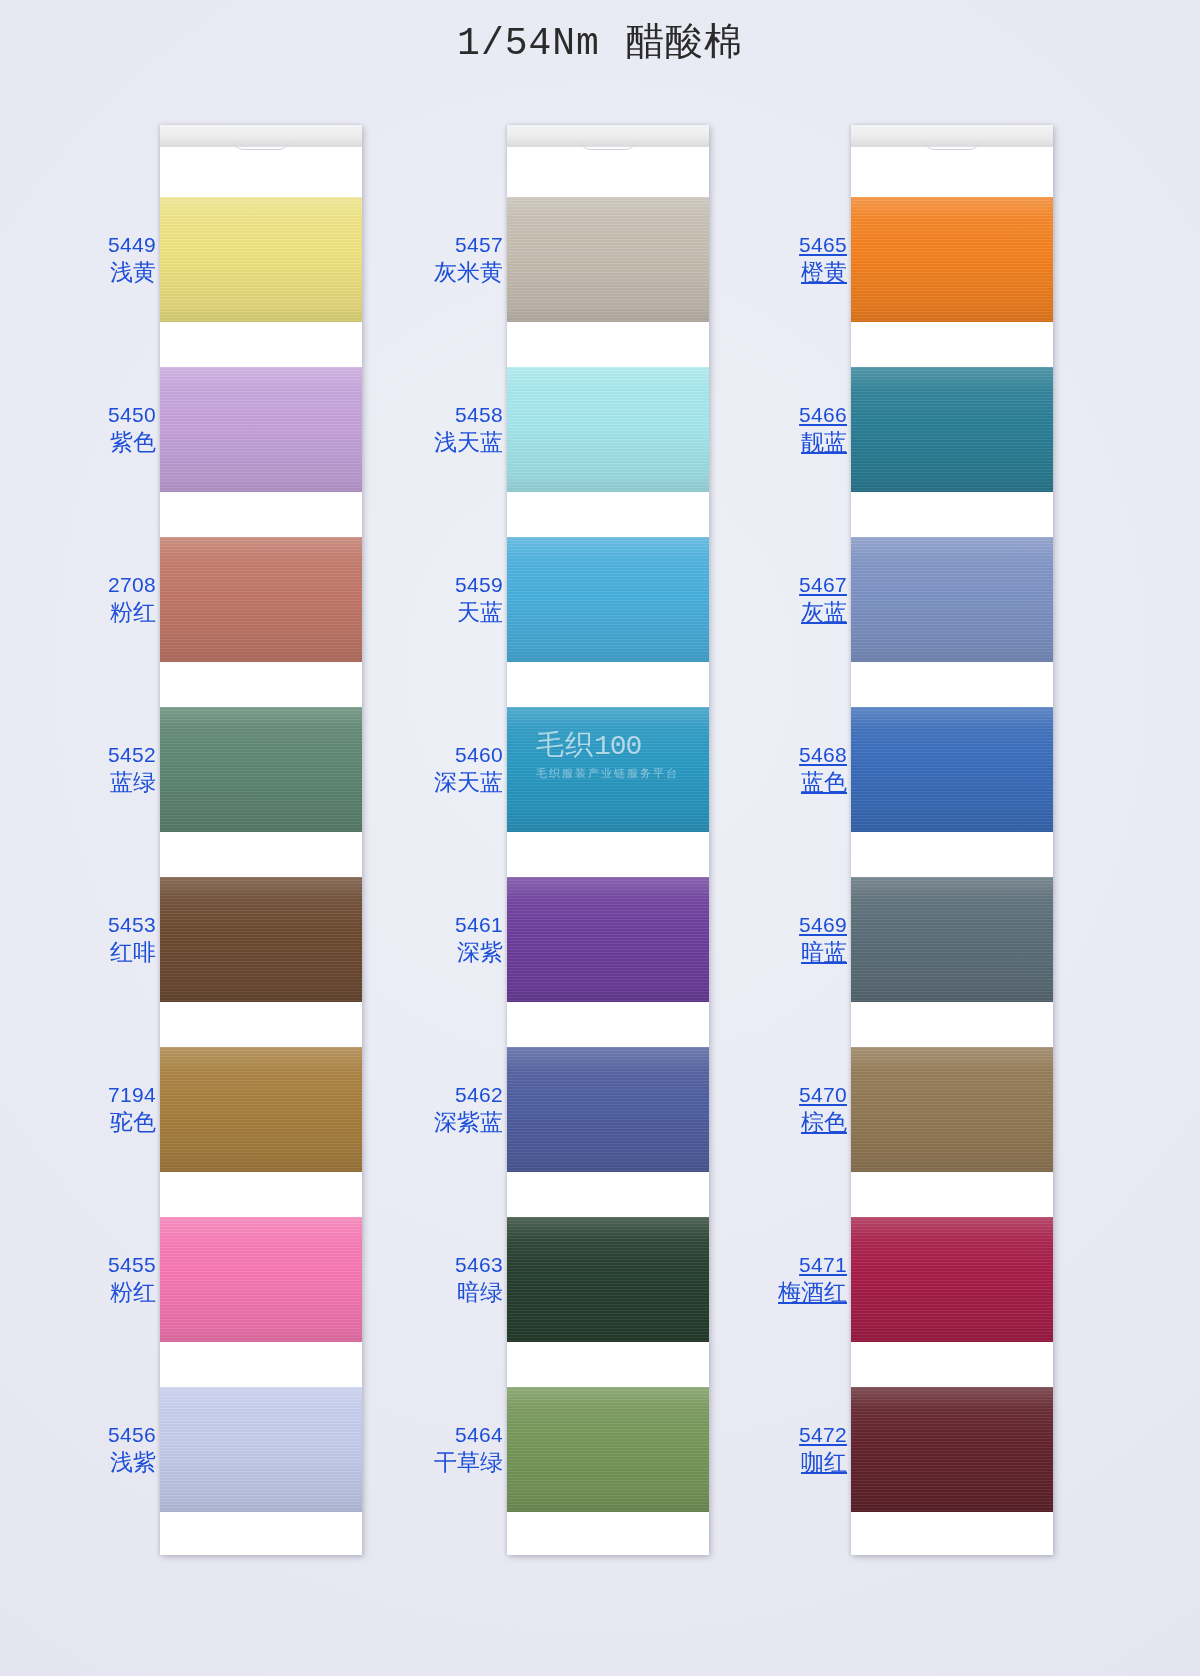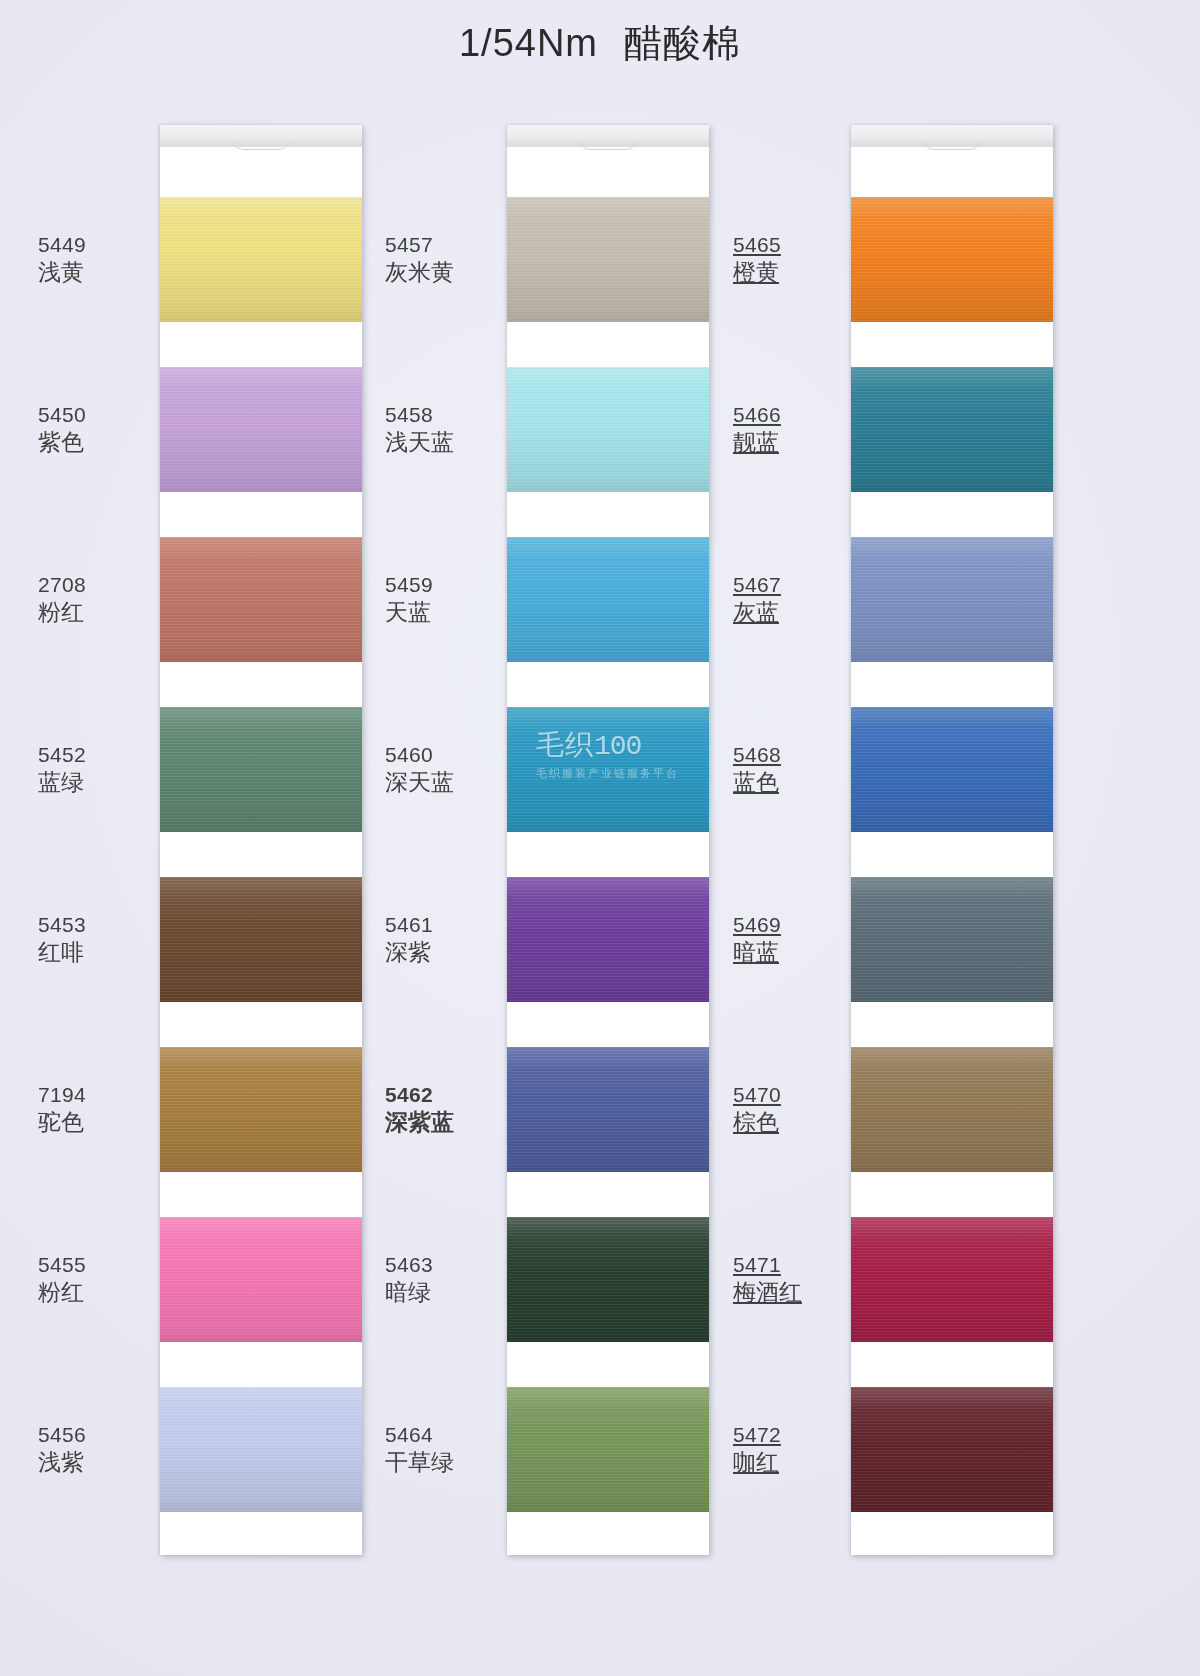--- a/index.html
+++ b/index.html
@@ -20,20 +20,21 @@
   .sheet { position: relative; z-index: 1; width: 1200px; height: 1676px; }
 
   
   .header { text-align: center; padding-top: 22px; }
   .title {
     font-size: 38px;
     letter-spacing: 1px;
     color: #2b2b2b;
     font-weight: 400;
     line-height: 1.15;
+    font-family: Liberation Mono, monospace;
   }
   .title .sp { display: inline-block; width: 26px; }
   .subtitle {
     margin-top: 6px;
     font-size: 27px;
     color: #2b2b2b;
     font-weight: 400;
   }
   .subtitle .cn { font-size: 21px; }
   .subtitle .gap { display: inline-block; width: 18px; }
@@ -112,22 +113,22 @@
       rgba(0,0,0,0.00) 45%,
       rgba(0,0,0,0.07) 88%,
       rgba(0,0,0,0.12) 100%);
   }
 
   
   .label {
     position: absolute;
     width: 118px;
     left: 0;
-    text-align: left;
-    color: #404040;
+    text-align: right;
+    color: #1d4ed8;
     line-height: 1.28;
   }
   .col-2 .label { width: 114px; text-decoration: underline; }
   .label .code { font-size: 21px; letter-spacing: 0.3px; }
   .label .name { font-size: 23px; }
 
   
   .watermark {
     position: absolute;
     left: 536px;
@@ -257,21 +258,21 @@
           <div class="name">天蓝</div>
         </div>
         <div class="label" style="top: 616.5px;">
           <div class="code">5460</div>
           <div class="name">深天蓝</div>
         </div>
         <div class="label" style="top: 786.5px;">
           <div class="code">5461</div>
           <div class="name">深紫</div>
         </div>
-        <div class="label" style="top: 956.5px; font-weight: bold;">
+        <div class="label" style="top: 956.5px;">
           <div class="code">5462</div>
           <div class="name">深紫蓝</div>
         </div>
         <div class="label" style="top: 1126.5px;">
           <div class="code">5463</div>
           <div class="name">暗绿</div>
         </div>
         <div class="label" style="top: 1296.5px;">
           <div class="code">5464</div>
           <div class="name">干草绿</div>

